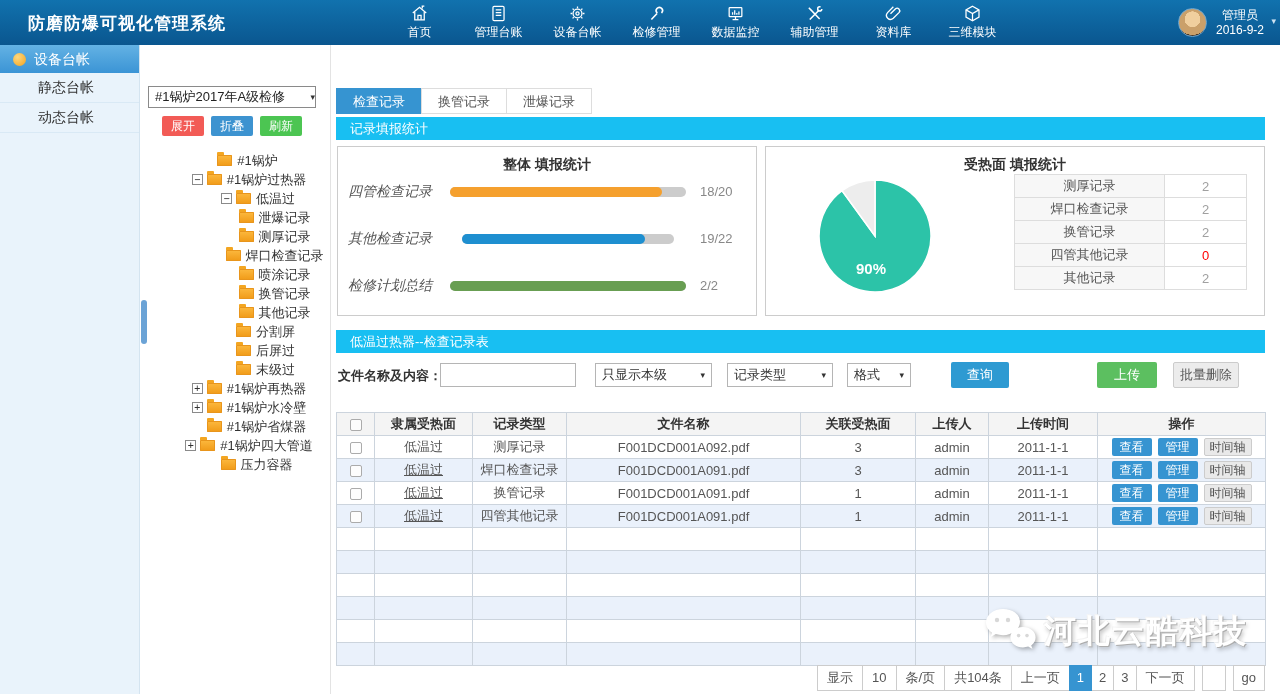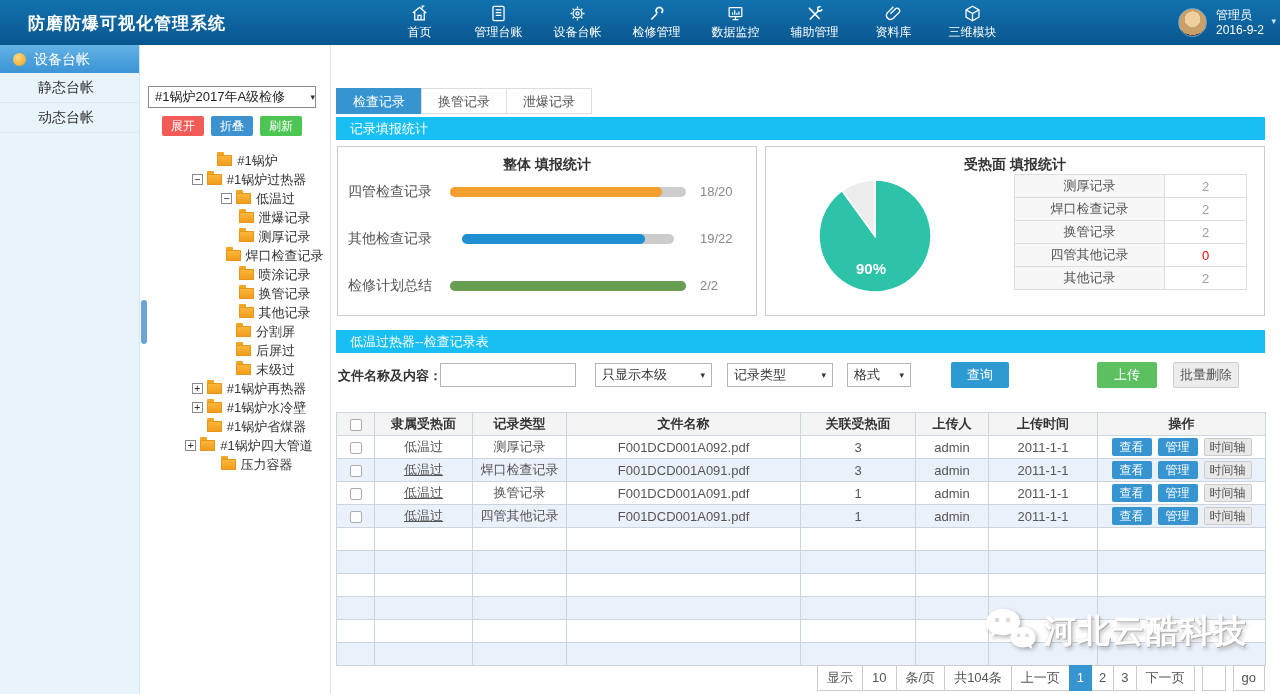--- a/index.html
+++ b/index.html
@@ -6,21 +6,21 @@
   html,body { width:1280px; height:694px; }
   body { font-family:"Liberation Sans", sans-serif; background:#fff; position:relative; overflow:hidden; }
 
   
   .topbar { position:absolute; top:0; left:0; width:1280px; height:45px;
             background:linear-gradient(180deg,#1172ae,#0a568f); z-index:5; }
   .brand { position:absolute; left:28px; top:12px; color:#fff; font-size:17px; font-weight:bold; letter-spacing:1px; }
   .nav { position:absolute; left:380px; top:0; height:45px; display:flex; }
   .nav-item { width:79px; height:45px; display:flex; flex-direction:column; align-items:center; justify-content:center; gap:1px; color:#fff; font-size:12px; cursor:pointer; }
   .nav-item svg { width:19px; height:19px; display:block; }
-  .userbox { position:absolute; right:16px; top:0; height:45px; display:flex; align-items:center; gap:9px; color:#fff; font-size:12px; }
+  .userbox { position:absolute; right:16px; top:0; height:45px; display:flex; align-items:center; gap:9px; color:#fff; font-size:12px;text-align:center; }
   .avatar { width:29px; height:29px; border-radius:50%; border:1px solid #6fa8d2;
             background:radial-gradient(circle at 50% 38%, #f0cf9e 0 36%, #caa06a 37% 72%, #4d3a28 73% 100%); }
   .udate { line-height:15px; }
   .top-caret { position:absolute; right:4px; top:16px; color:#cfe3f2; font-size:9px; }
 
   
   .sidebar { position:absolute; top:45px; left:0; width:140px; height:649px; background:#e9f3fb; border-right:1px solid #d4e4f0; }
   .side-item { height:30px; line-height:29px; padding-left:38px; font-size:14px; color:#333; border-bottom:1px solid #d9e9f5; cursor:pointer; }
   .side-item.active { height:28px; line-height:28px; padding-left:0; display:flex; align-items:center; color:#fff;
                       background:linear-gradient(180deg,#63b2e4,#3b94d5); border-bottom:none; }
@@ -54,21 +54,21 @@
   .cybar { position:absolute; left:4px; width:929px; height:23px; background:#18bff2; color:#fff; font-size:13px;
            line-height:23px; padding-left:14px; }
   .cybar1 { top:72px; } .cybar2 { top:285px; }
 
   .panel { position:absolute; top:101px; height:170px; border:1px solid #ccc; background:#fff; }
   .panel-l { left:5px; width:420px; }
   .panel-r { left:433px; width:500px; }
   .ptitle { text-align:center; font-size:14px; font-weight:bold; color:#333; margin-top:9px; }
 
   .brow { position:absolute; left:10px; right:12px; height:15px; display:flex; align-items:center; }
-  .blabel { width:96px; font-size:14px; color:#555; flex:none; }
+  .blabel { width:96px; font-size:14px; color:#555; flex:none;font-style:italic; }
   .btrack { flex:1; height:10px; border-radius:5px; margin:0 14px 0 6px; }
   .bfill { height:10px; border-radius:5px; }
   .bval { width:44px; font-size:13px; color:#888; flex:none; }
 
   .pie-wrap { position:absolute; left:50px; top:30px; width:118px; height:118px; }
   .stable { position:absolute; left:248px; top:27px; width:233px; border-collapse:collapse; table-layout:fixed; }
   .stable td { border:1px solid #ddd; height:23px; font-size:13px; text-align:center; }
   .stable td.sl { background:#f7f7f7; color:#555; width:150px; }
   .stable td.sv { background:#fff; width:82px; }
 

